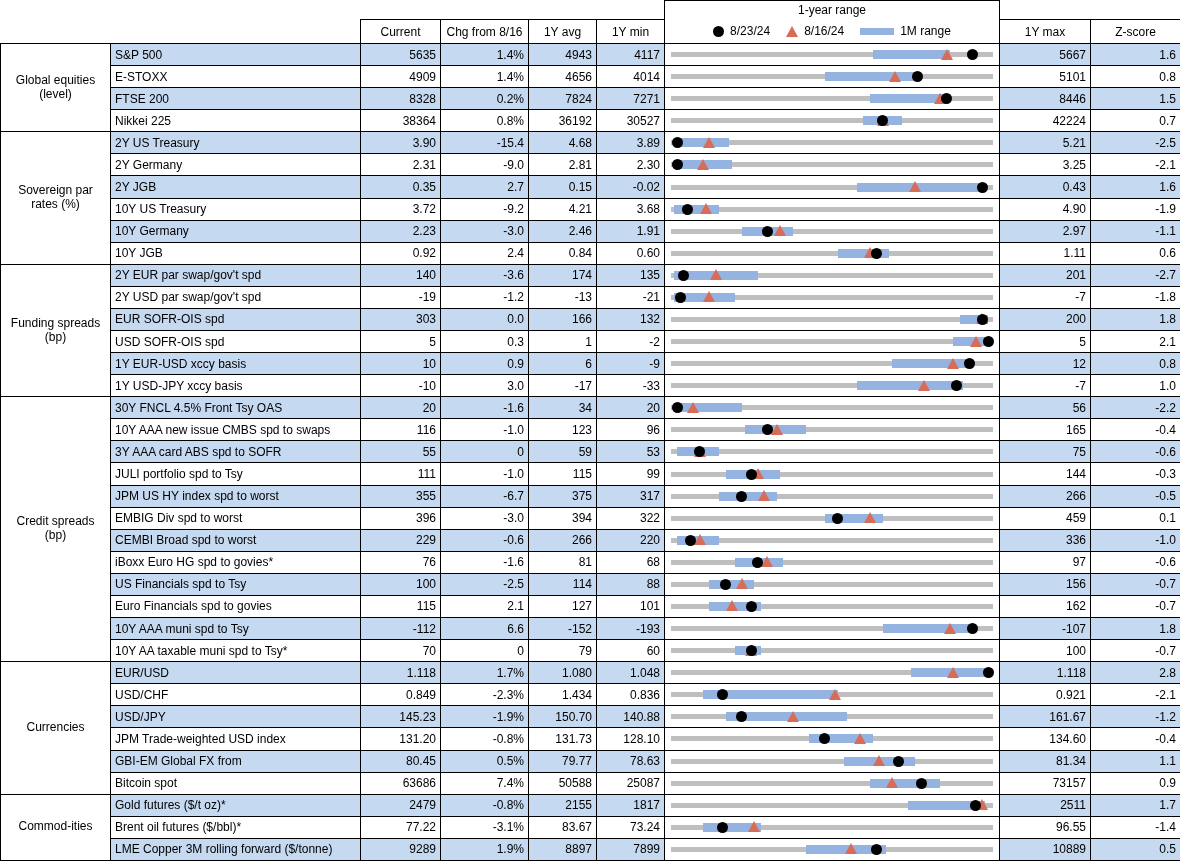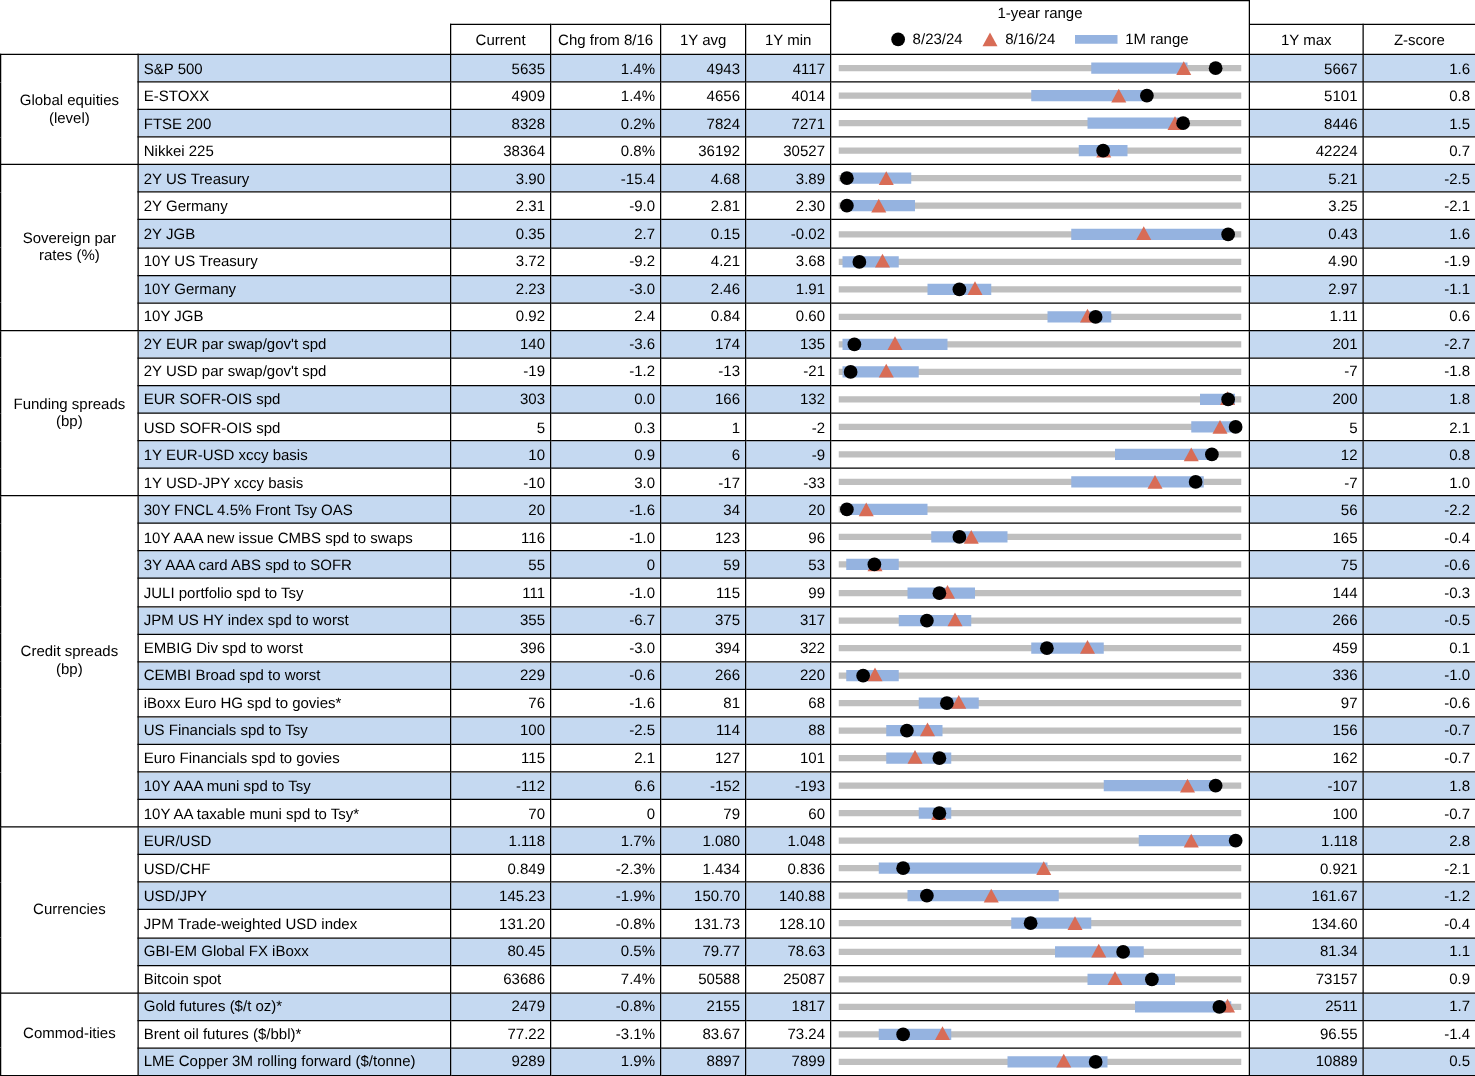--- a/index.html
+++ b/index.html
@@ -705,21 +705,21 @@
             <div class="track"></div>
             <div class="mrange" style="left: calc(41.28% + 6px); width: 19.2%;"></div>
             <div class="tri" style="left: calc(56.64% + 6px);"></div>
             <div class="dot" style="left: calc(46.08% + 6px);"></div>
           </div>
         </td>
         <td class="num">134.60</td>
         <td class="num">-0.4</td>
       </tr>
       <tr>
-        <td class="lbl shade">GBI-EM Global FX iBoxx</td>
+        <td class="lbl shade">GBI-EM Global FX from</td>
         <td class="num shade">80.45</td>
         <td class="num shade">0.5%</td>
         <td class="num shade">79.77</td>
         <td class="num shade">78.63</td>
         <td class="rangecell">
           <div style="position: absolute; inset: 0px;">
             <div class="track"></div>
             <div class="mrange" style="left: calc(51.84% + 6px); width: 21.12%;"></div>
             <div class="tri" style="left: calc(62.4% + 6px);"></div>
             <div class="dot" style="left: calc(68.16% + 6px);"></div>

